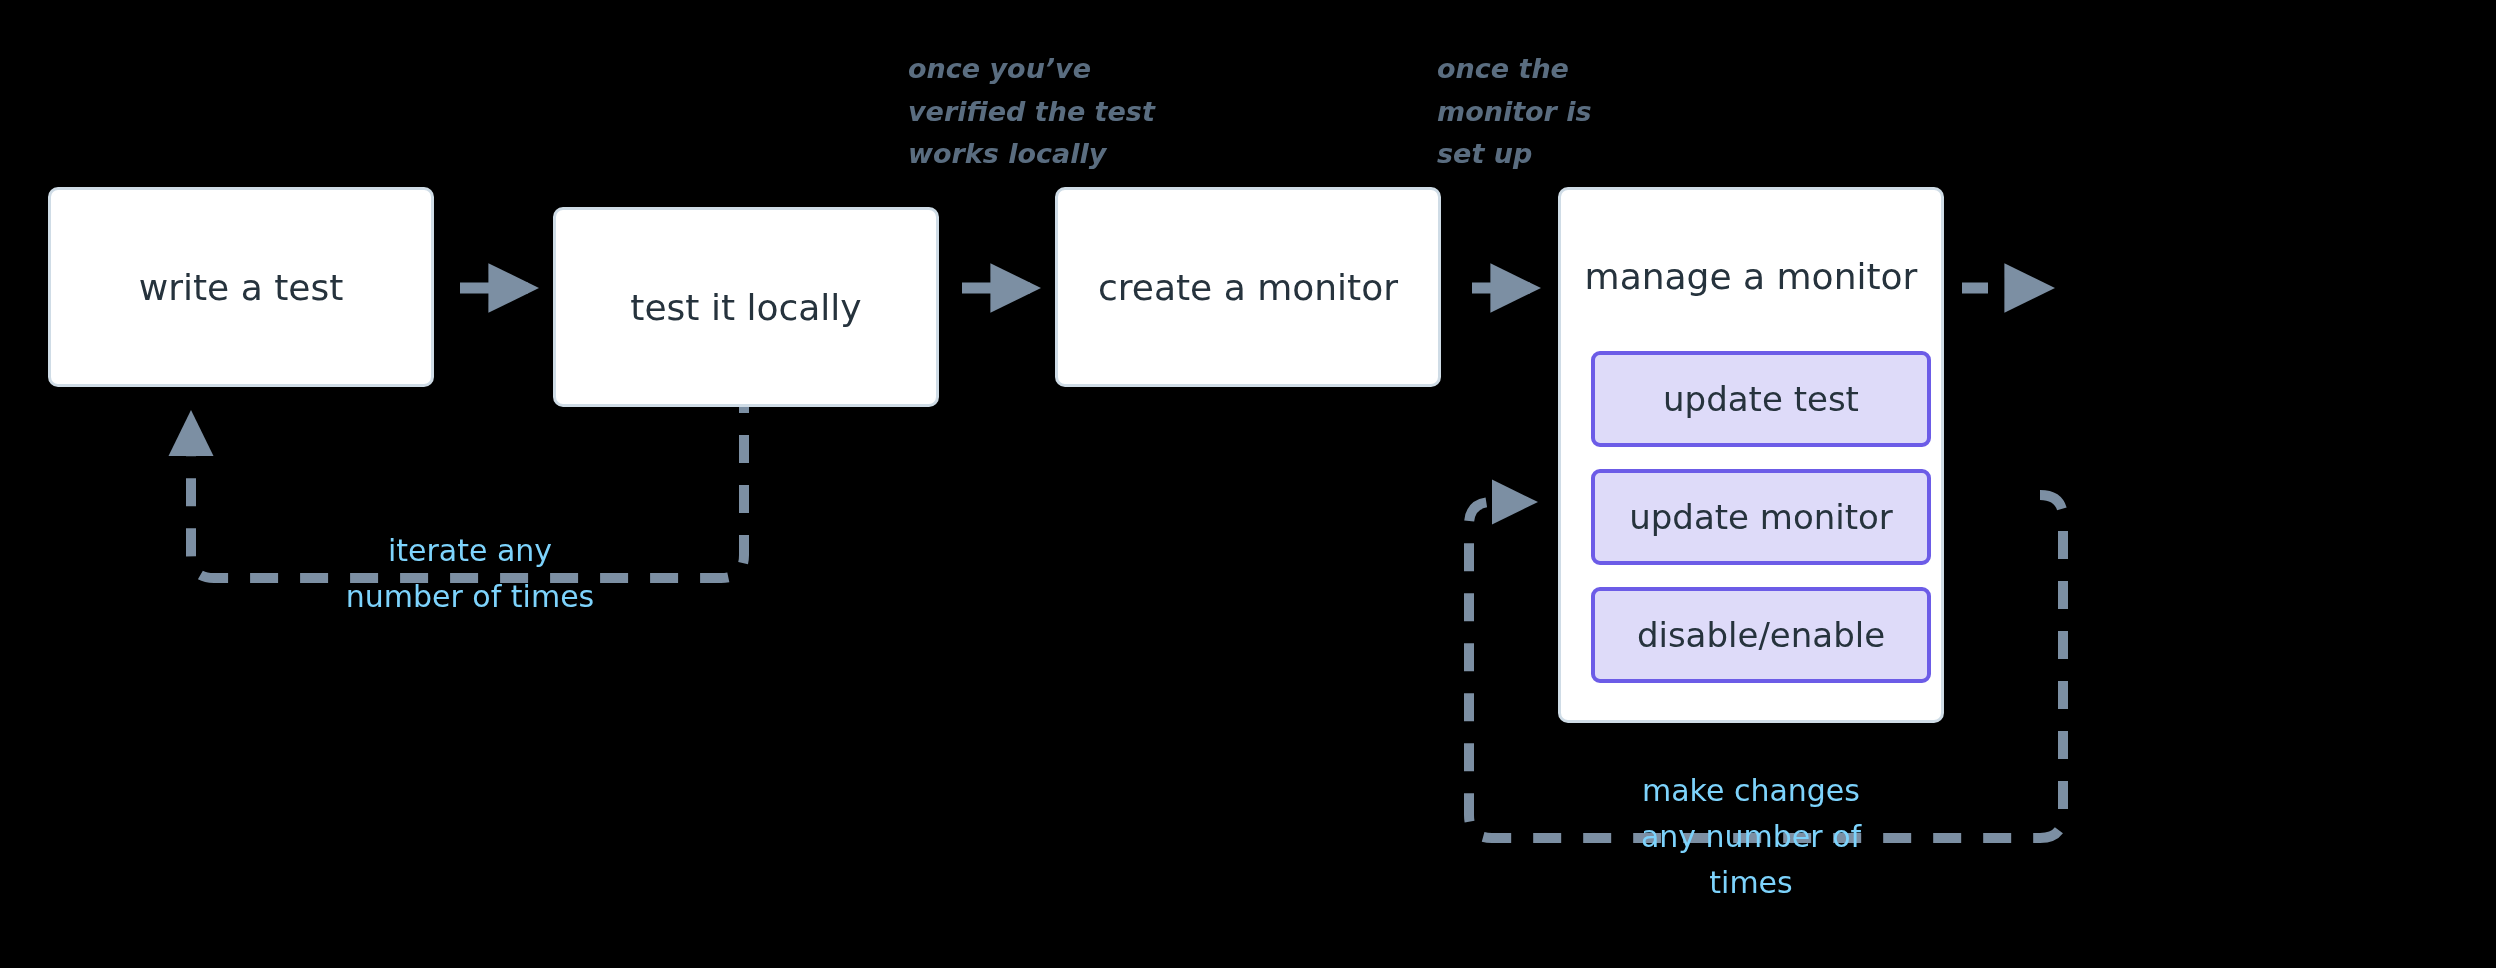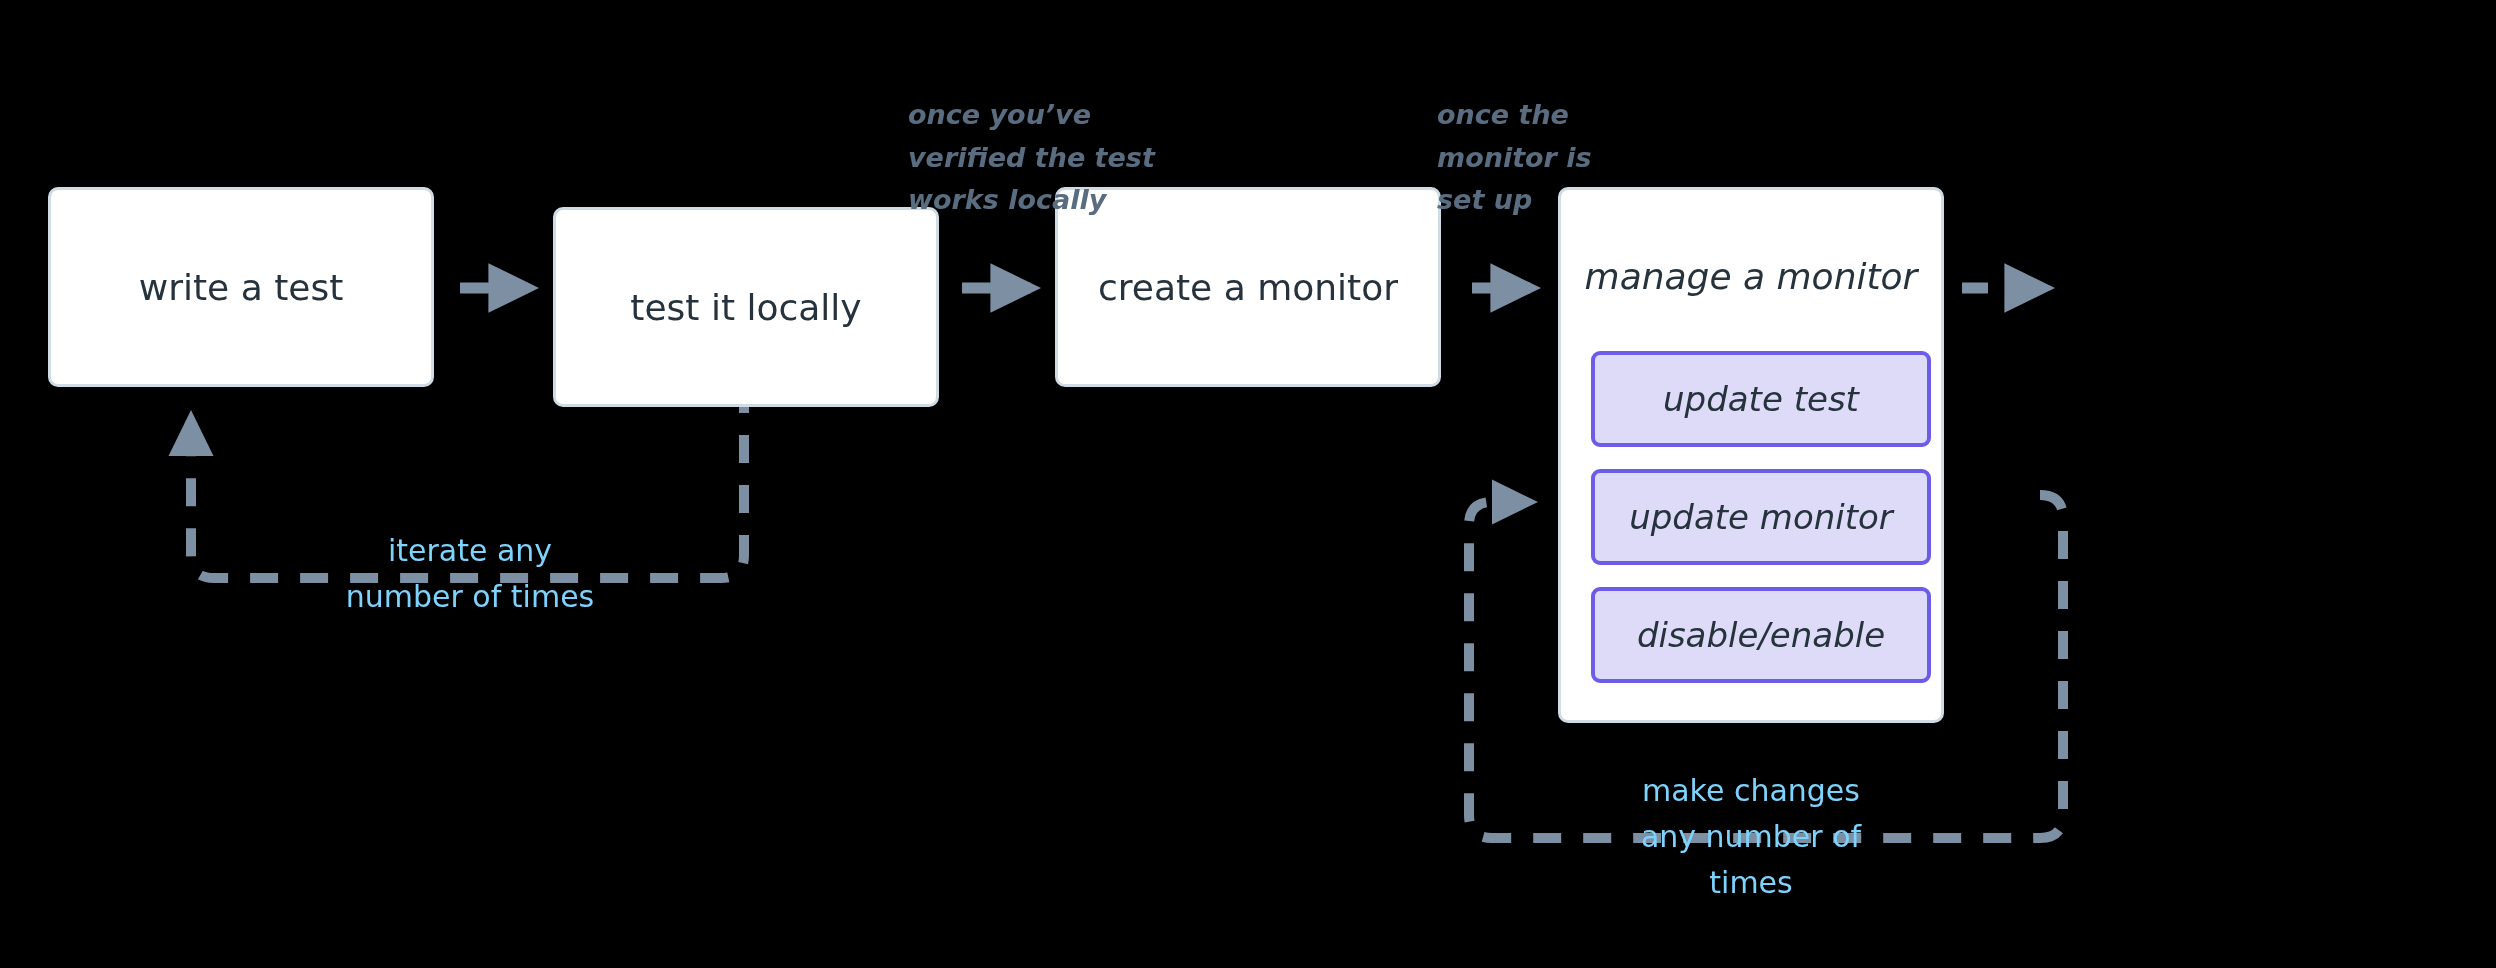--- a/index.html
+++ b/index.html
@@ -61,21 +61,20 @@
 
   
   .annotation {
     position: absolute;
     color: #5A6D80;
     font-size: 27px;
     line-height: 1.58;
     font-style: italic;
     font-weight: 600;
     white-space: pre-line;
-    margin-top: 46px;
   }
   .loop-caption {
     position: absolute;
     color: #7dd3fc;
     font-size: 30px;
     line-height: 1.53;
     text-align: center;
     white-space: pre-line;
   }
 
@@ -131,21 +130,21 @@
   </div>
 
   <div class="flow-box plain" style="left:553px; top:187px; width:386px; height:200px;margin-top:20px;">
     <span class="flow-box-label">test it locally</span>
   </div>
 
   <div class="flow-box plain" style="left:1055px; top:187px; width:386px; height:200px;">
     <span class="flow-box-label">create a monitor</span>
   </div>
 
-  <div class="flow-box" style="left:1558px; top:187px; width:386px; height:536px; padding-top:64px; gap:22px;font-style:italic;">
+  <div class="flow-box" style="left:1558px; top:187px; width:386px; height:536px; padding-top:64px; gap:22px;">
     <span class="flow-box-label" style="margin-bottom:30px;">manage a monitor</span>
 
     <div class="sub-box">
       <span class="sub-box-label">update test</span>
     </div>
 
     <div class="sub-box">
       <span class="sub-box-label">update monitor</span>
     </div>
 

